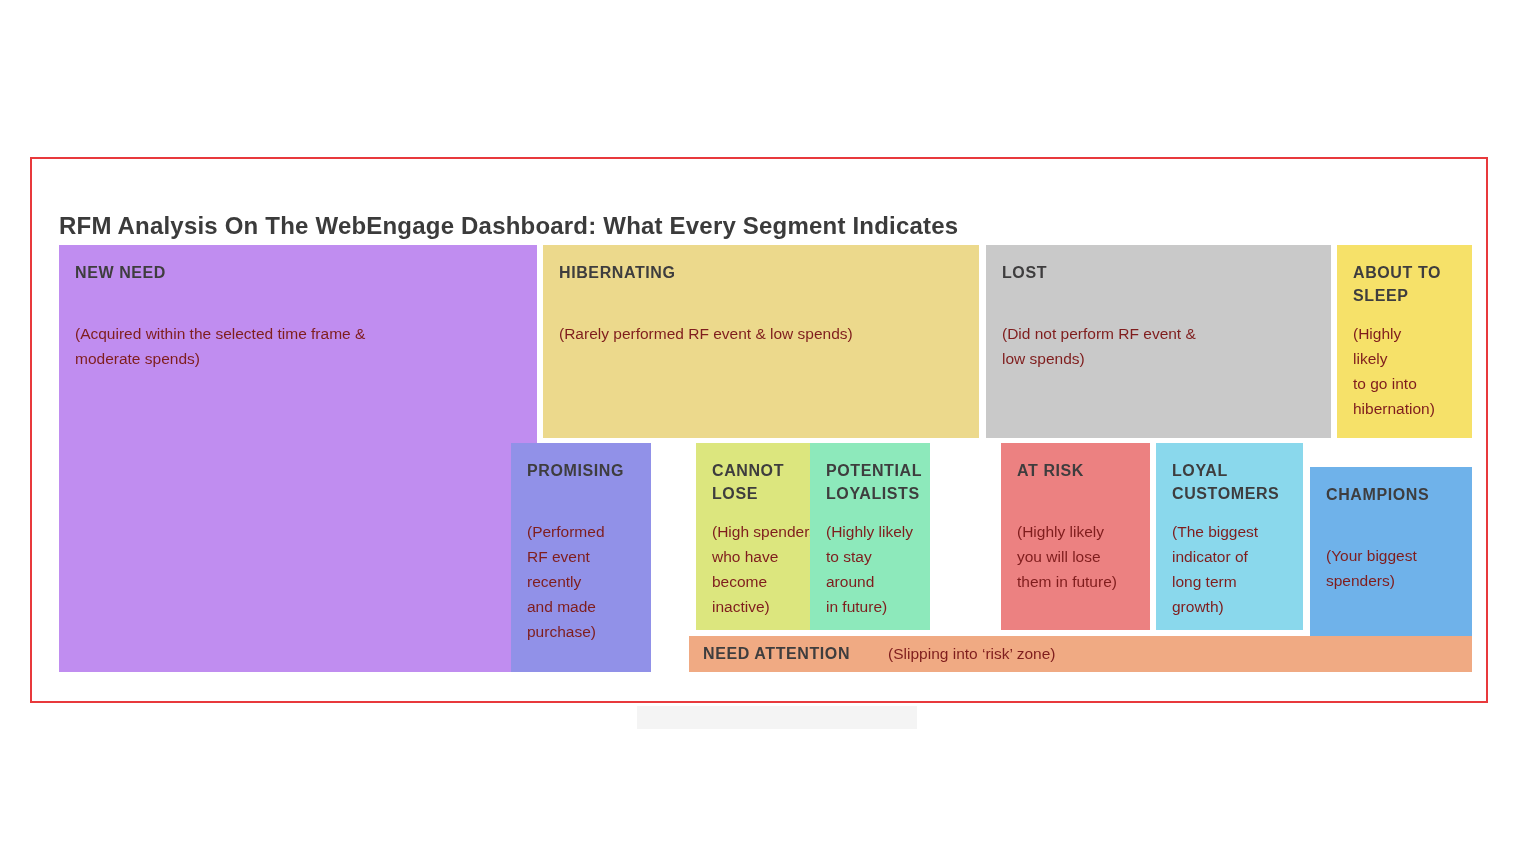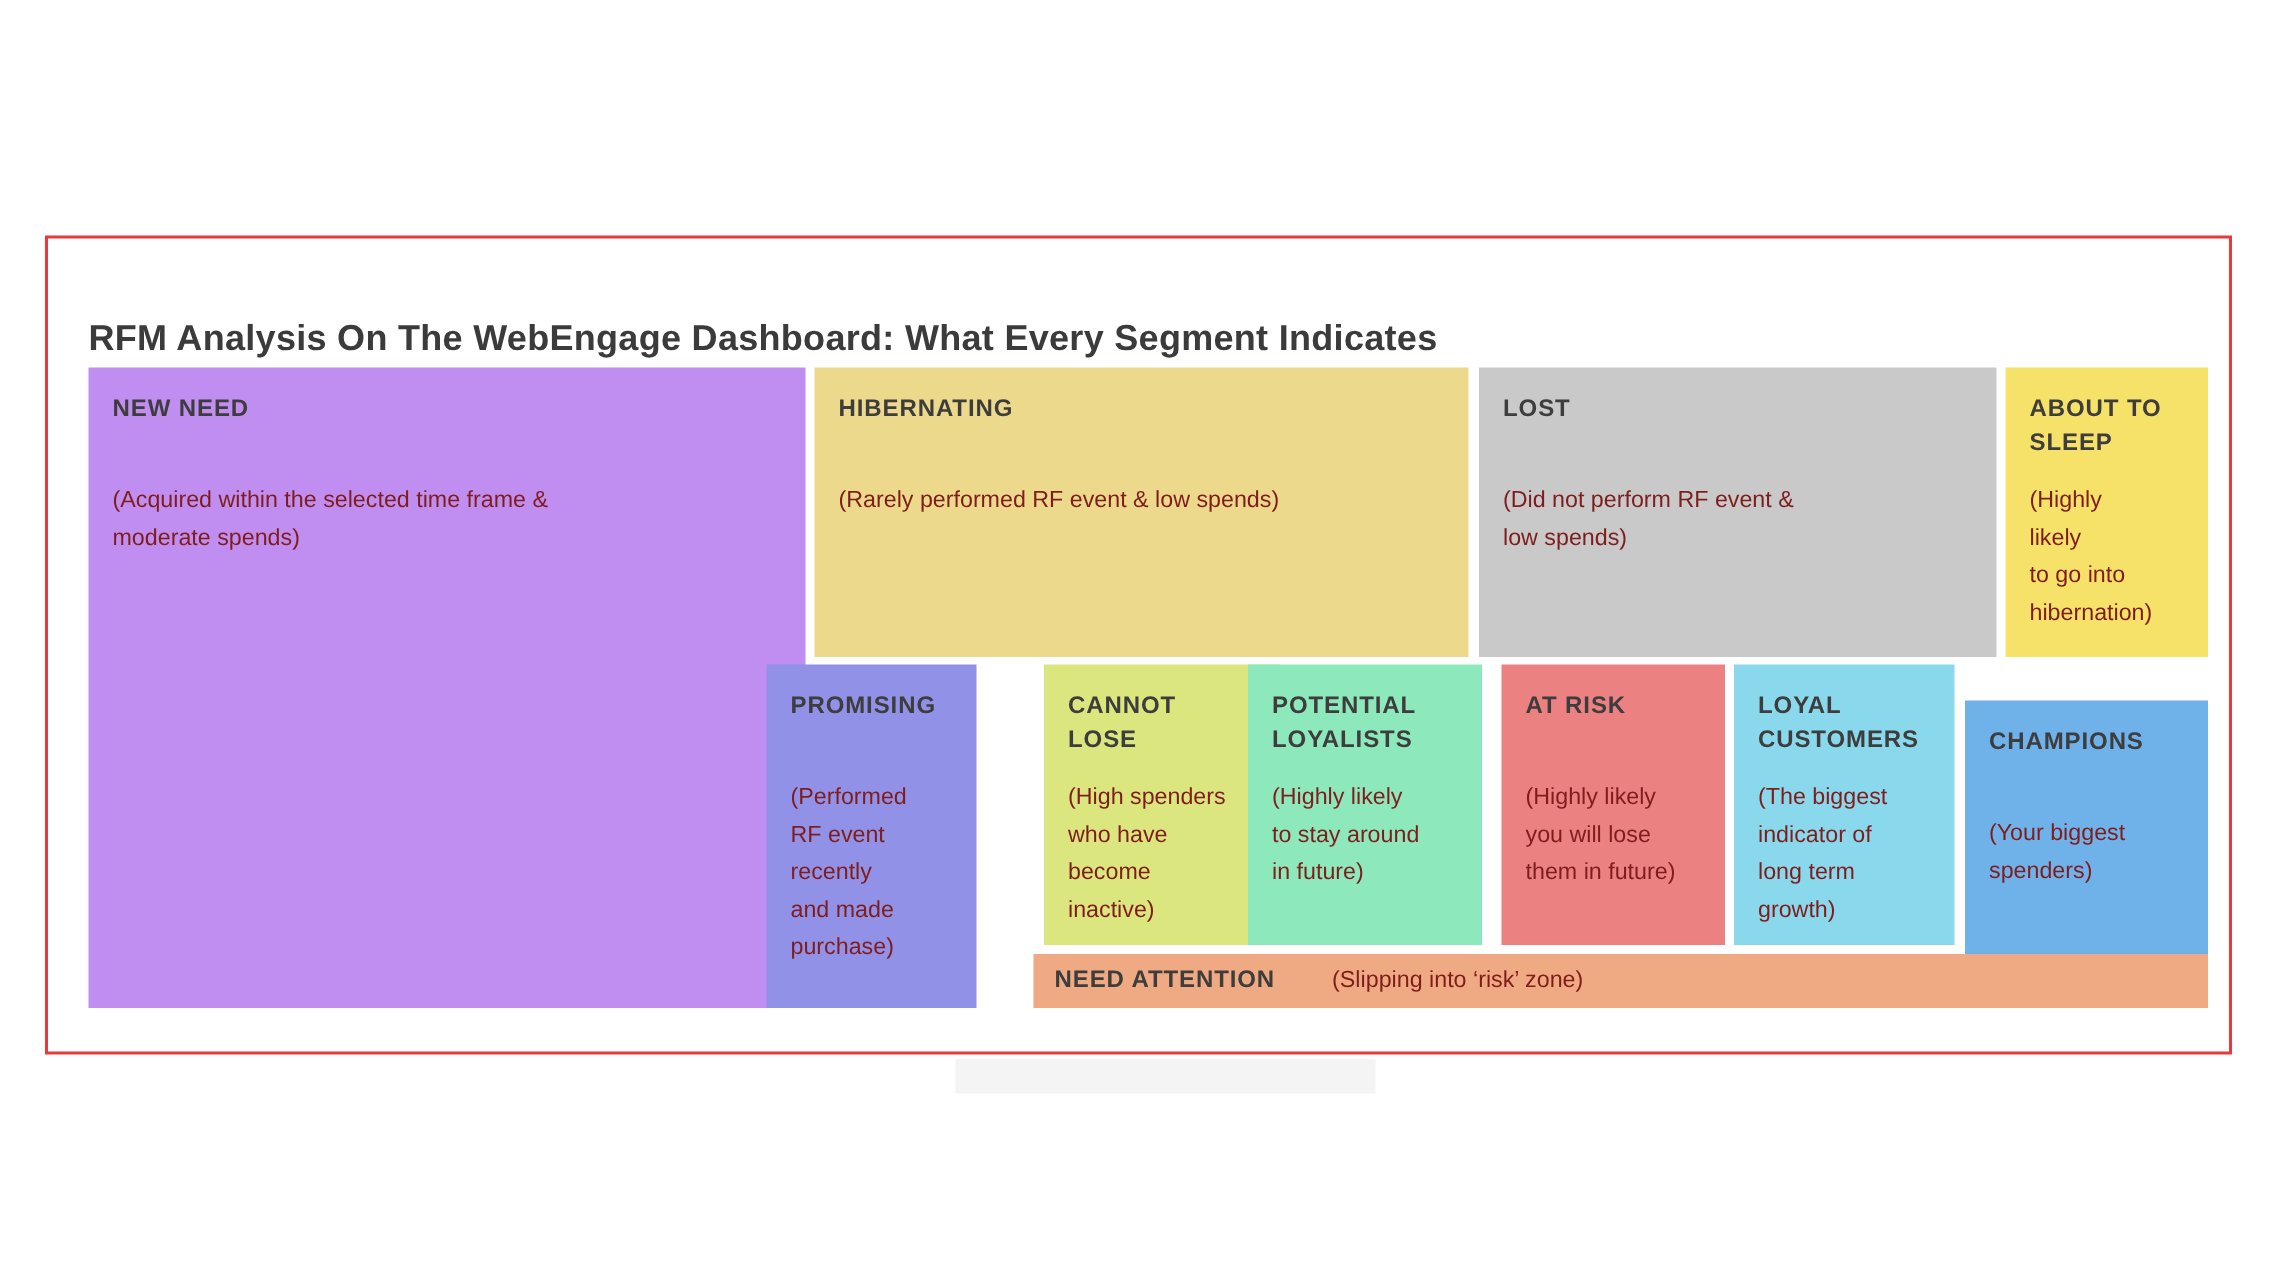--- a/index.html
+++ b/index.html
@@ -52,21 +52,21 @@
     line-height: 25px;
     white-space: pre-line;
   }
   
   #seg-new-users            { left: 59px;   top: 245px; width: 478px; height: 427px; }
   #seg-hibernating          { left: 543px;  top: 245px; width: 436px; height: 193px; }
   #seg-lost                 { left: 986px;  top: 245px; width: 345px; height: 193px; }
   #seg-about-to-sleep       { left: 1337px; top: 245px; width: 135px; height: 193px; }
   #seg-promising            { left: 511px;  top: 443px; width: 140px; height: 229px; }
   #seg-cannot-lose          { left: 696px;  top: 443px; width: 157px; height: 187px; }
-  #seg-potential-loyalists  { left: 832px;  top: 443px; width: 156px; height: 187px; }
+  #seg-potential-loyalists  { left: 810px;  top: 443px; width: 120px; height: 187px; }
   #seg-at-risk              { left: 1001px; top: 443px; width: 149px; height: 187px; }
   #seg-loyal-customers      { left: 1156px; top: 443px; width: 147px; height: 187px; }
   #seg-champions            { left: 1310px; top: 443px; width: 162px; height: 187px; margin-top: 24px; }
   #seg-need-attention {
     left: 689px; top: 636px; width: 783px; height: 36px;
     padding: 0 0 0 14px;
     display: flex;
     align-items: center;
     gap: 38px;
     text-align: center;

